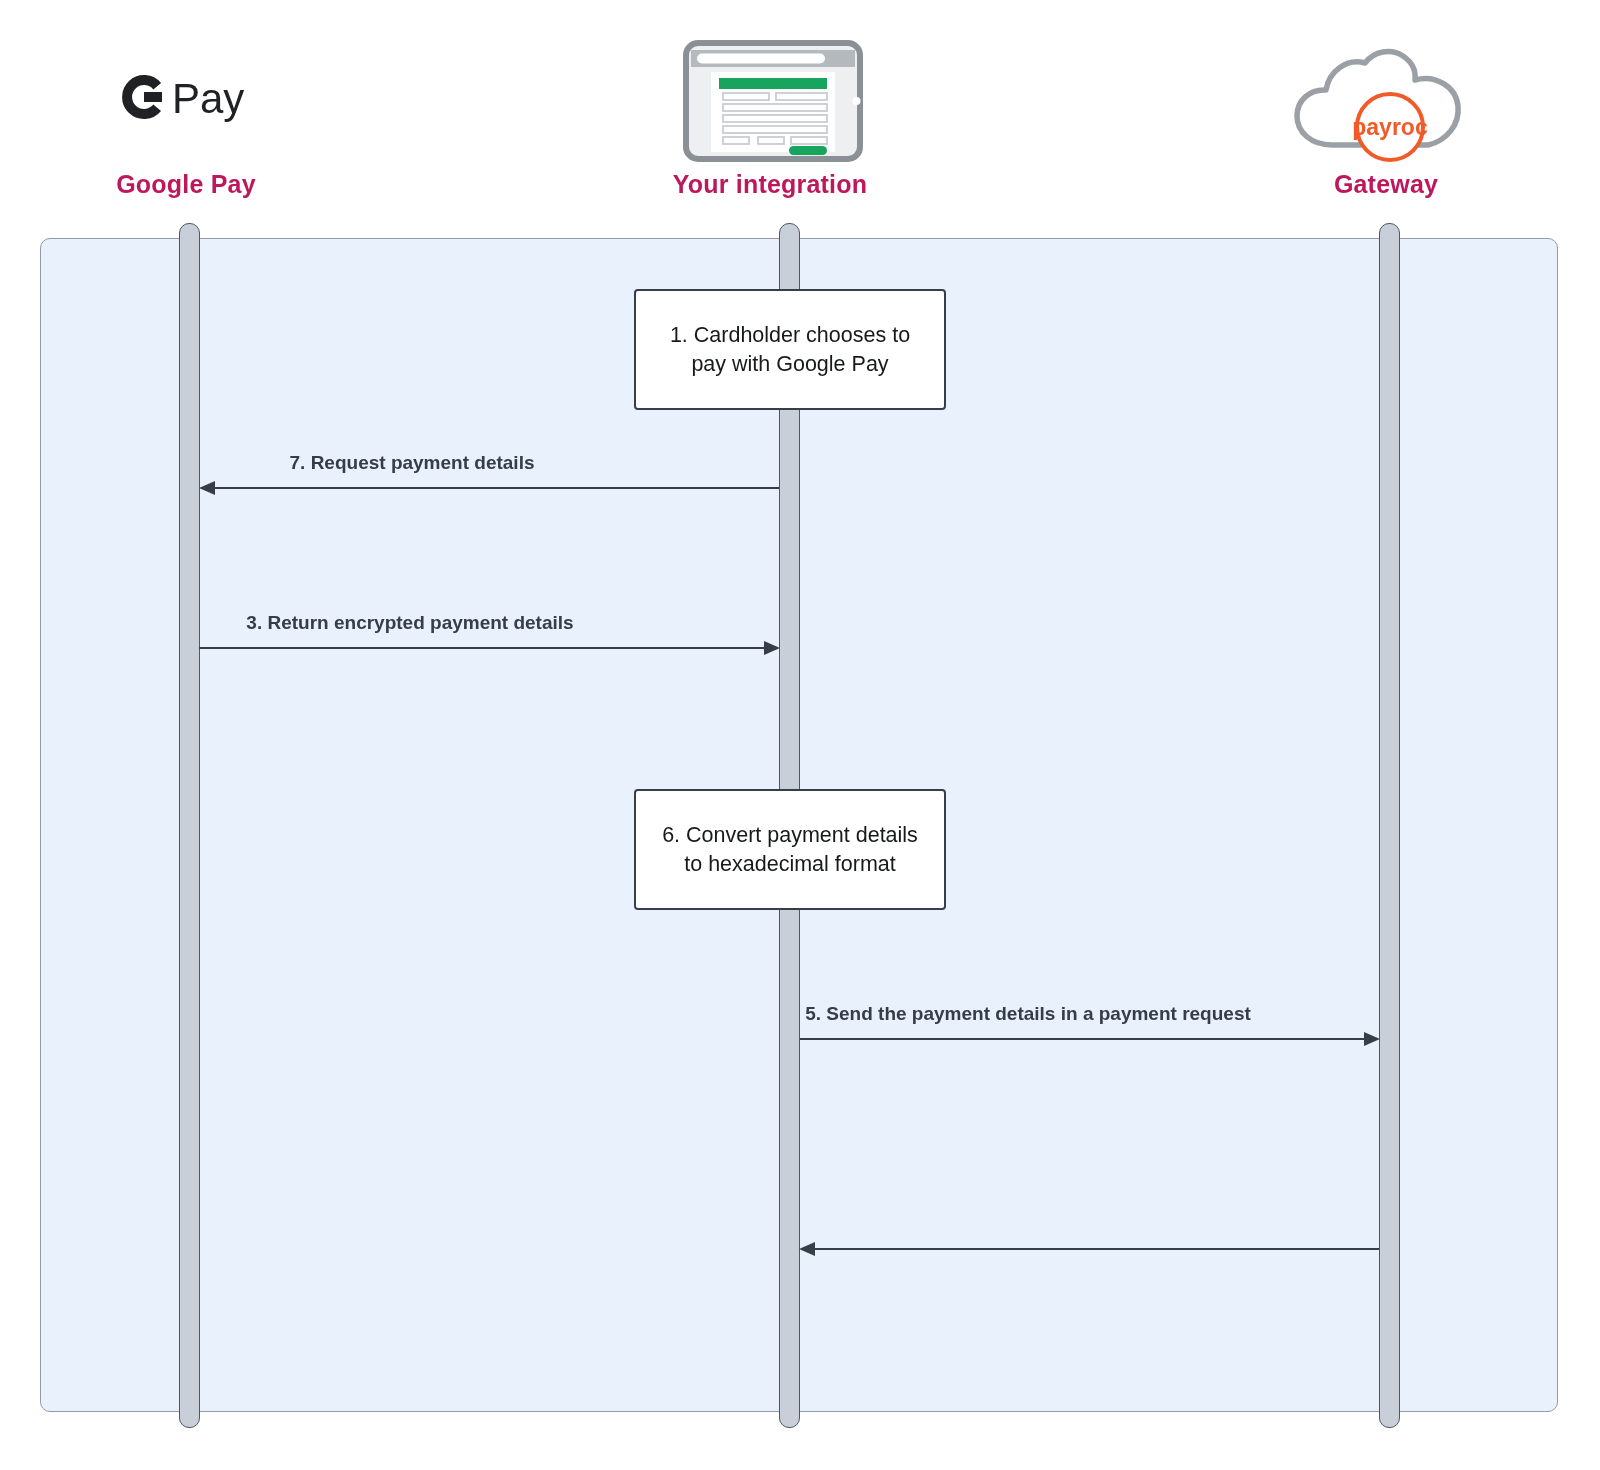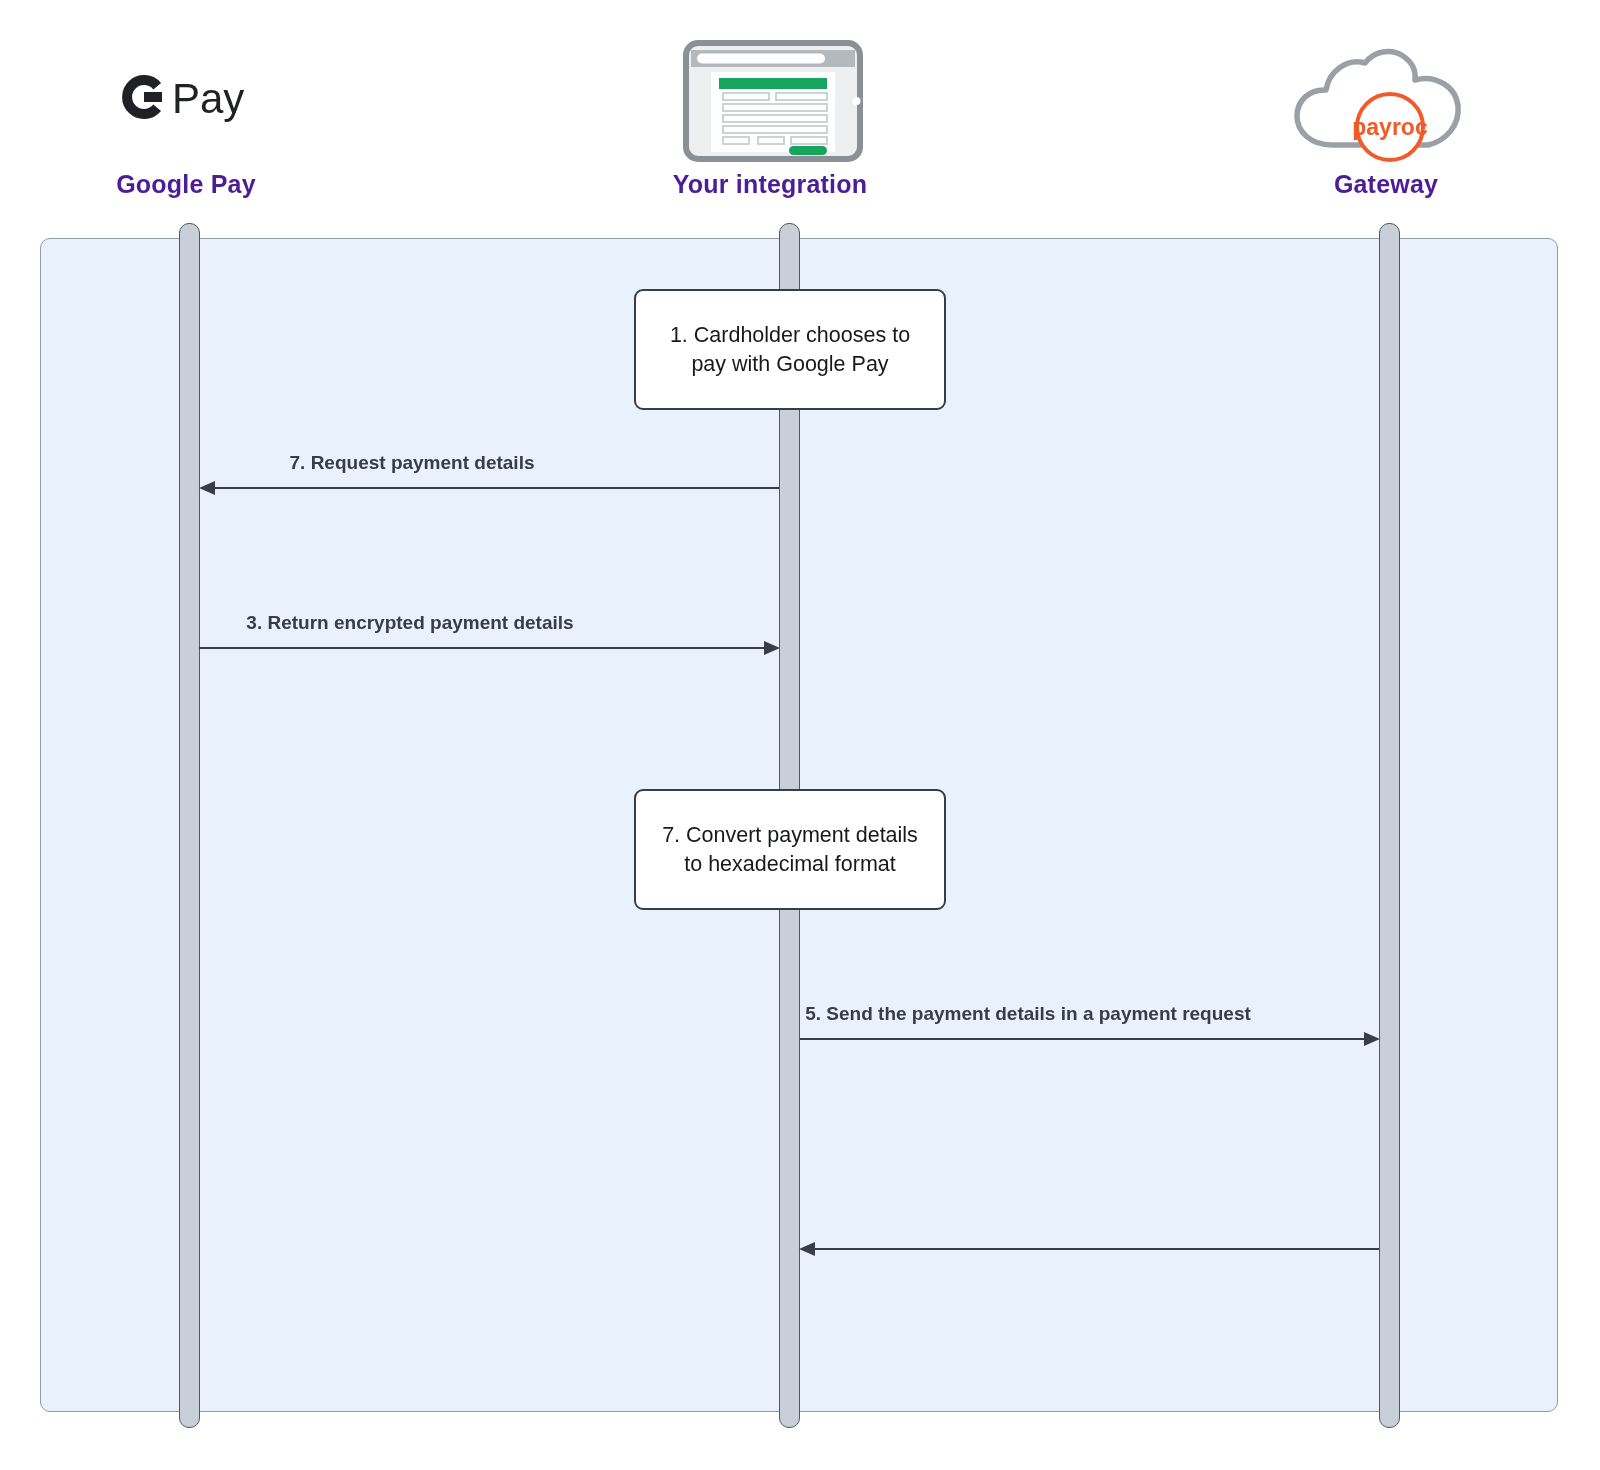--- a/index.html
+++ b/index.html
@@ -8,41 +8,41 @@
     width: 1600px; height: 1470px;
     font-family: "Liberation Sans", sans-serif;
     position: relative; overflow: hidden;
   }
   #canvas { position: absolute; left: 0; top: 0; width: 1600px; height: 1032px; }
 
   
   .actor-label {
     position: absolute; width: 300px; top: 170px;
     text-align: center; font-size: 25px; font-weight: 700;
-    color: #4c1d95; letter-spacing: 0.2px;
+    color: #be185d; letter-spacing: 0.2px;
   }
   .actor-icon { position: absolute; }
 
   
   .panel {
     position: absolute; left: 40px; top: 238px;
     width: 1518px; height: 1174px;
     background: #E9F1FC; border: 1.5px solid #959BA3; border-radius: 10px;
   }
 
   
   .lifeline {
     position: absolute; top: 223px; width: 21px; height: 1205px;
     background: #C9CFD8; border: 1.5px solid #51575F; border-radius: 10px;
   }
 
   
   .step-box {
     position: absolute; left: 634px; width: 312px; height: 121px;
-    background: #ffffff; border: 2px solid #383E47; border-radius: 9px;
+    background: #ffffff; border: 2px solid #383E47; border-radius: 4px;
     display: flex; align-items: center; justify-content: center;
     text-align: center; padding: 0 20px;
     font-size: 21.5px; line-height: 1.32; color: #17191C;
   }
 
   
   .msg-line { position: absolute; height: 2px; background: #383E47; }
   .msg-label {
     position: absolute; width: 500px; text-align: center; white-space: nowrap;
     font-size: 19px; font-weight: 700; color: #363D47;
@@ -106,15 +106,15 @@
   <div class="head right" style="left:764px; top:641px;"></div>
 
   <div class="msg-label" style="left:778px; top:1003px;">5. Send the payment details in a payment request</div>
   <div class="msg-line" style="left:800px; top:1038px; width:565px;"></div>
   <div class="head right" style="left:1364px; top:1032px;"></div>
 
   <div class="msg-line" style="left:813px; top:1248px; width:566px;"></div>
   <div class="head left" style="left:799px; top:1242px;"></div>
 
   <div class="step-box" style="top:289px;">1. Cardholder chooses to pay with Google Pay</div>
-  <div class="step-box" style="top:789px;">7. Convert payment details to hexadecimal format</div>
+  <div class="step-box" style="top:789px;">6. Convert payment details to hexadecimal format</div>
 
 </div>
 
 </body></html>

